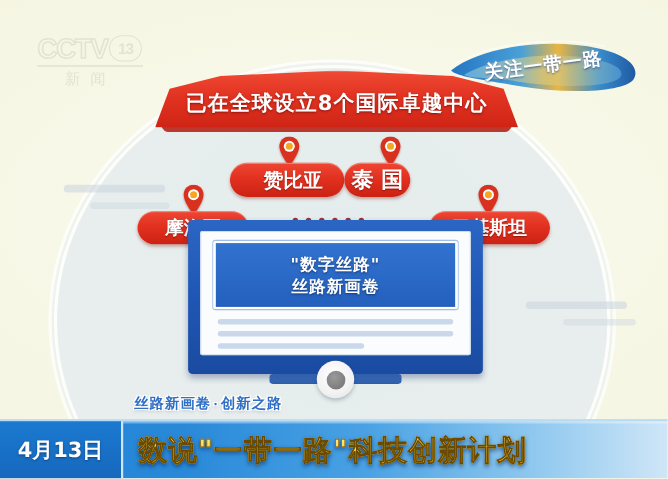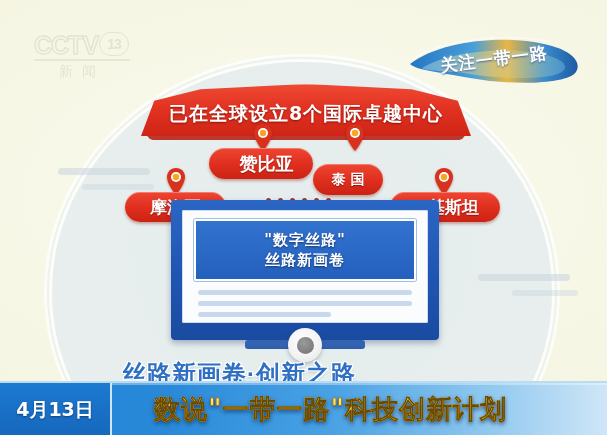--- a/index.html
+++ b/index.html
@@ -87,21 +87,21 @@
     position:absolute; left:0; top:0; width:180px; height:62px;
     font-family:"DejaVu Sans", sans-serif;
     color:#fff; font-weight:bold; font-size:17px;
     text-shadow:0 1px 2px rgba(20,60,120,.75), 0 0 3px rgba(255,255,255,.5);
     letter-spacing:1px;
     display:flex; align-items:center; justify-content:center;
     transform:rotate(-7deg);
   }
 
   
-  .arch-wrap { position:absolute; left:141px; top:84px; width:330px; height:60px; }
+  .arch-wrap { position:absolute; left:141px; top:64px; width:330px; height:60px; }
   .arch-shadow {
     position:absolute; left:2px; top:8px; width:326px; height:48px;
     background:#b52317; border-radius:10px/22px;
     clip-path:polygon(0% 100%, 4% 32%, 18% 10%, 50% 0%, 82% 10%, 96% 32%, 100% 100%);
     opacity:.9;
   }
   .arch {
     position:absolute; left:0; top:0; width:330px; height:52px;
     background:linear-gradient(180deg, #ef4a34 0%, #e23322 45%, #cf2415 100%);
     clip-path:polygon(0% 100%, 4% 32%, 18% 10%, 50% 0%, 82% 10%, 96% 32%, 100% 100%);
@@ -179,36 +179,36 @@
   .mon-base {
     position:absolute; left:50%; top:140px; transform:translateX(-50%);
     width:120px; height:9px; border-radius:3px;
     background:linear-gradient(180deg,#2f6bc6,#1b4ea5);
     opacity:.9;
   }
 
   
   .subtitle {
     position:absolute; left:122px; top:358px;
-    font-family:Liberation Sans, sans-serif;
-    font-size:24px; font-weight:bold; letter-spacing:1px;
+    font-family:Liberation Mono, monospace;
+    font-size:13px; font-weight:bold; letter-spacing:1px;
     color:#2f6fc4;
     text-shadow:
       -1.2px -1.2px 0 #ffffff, 1.2px -1.2px 0 #ffffff,
       -1.2px 1.2px 0 #ffffff, 1.2px 1.2px 0 #ffffff,
        0 2px 3px rgba(20,50,110,.25);
   }
 
   
   .bottom-bar {
     position:absolute; left:0; top:381px; width:607px; height:54px;
     background:linear-gradient(90deg,#1f7fd4 0%, #2a8ad9 28%, #4aa2e4 55%, #8fc8ef 80%, #cfe6f7 100%);
     border-top:2px solid #b9dcf5;
     box-shadow:inset 0 2px 0 rgba(255,255,255,.35);
-    display:flex; align-items:stretch;gap:28px;
+    display:flex; align-items:stretch;
   }
   .date-box {
     width:112px; flex:0 0 112px;
     background:linear-gradient(180deg,#1b7ad0 0%,#1668bd 100%);
     display:flex; flex-direction:column; align-items:center; justify-content:center;
     border-right:2px solid #cfe6f7;
   }
   .date-main {
     color:#ffffff; font-weight:bold; font-size:19px; line-height:21px;
     font-family:"DejaVu Sans", sans-serif;
@@ -304,21 +304,21 @@
   <div class="pin" style="left:434px; top:168px;">
     <svg viewBox="0 0 20 27">
         <path d="M10 0C4.8 0 1 3.9 1 9c0 6.4 7.4 16.1 8.1 17 .5.6 1.3.6 1.8 0C11.6 25.1 19 15.4 19 9c0-5.1-3.8-9-9-9z" fill="#d8321f"></path>
         <circle cx="10" cy="9" r="5" fill="#fff"></circle>
         <circle cx="10" cy="9" r="3.2" fill="#f5a623"></circle>
       </svg>
   </div>
 
   <div class="pill" style="left:125px; top:192px; width:101px; height:30px; font-size:17px;">摩洛哥</div>
   <div class="pill" style="left:209px; top:148px; width:104px; height:31px; font-size:18px;padding-left:11px;">赞比亚</div>
-  <div class="pill" style="left:313px; top:164px; width:70px; height:31px; font-size:14px;">泰  国</div>
+  <div class="pill" style="left:313px; top:148px; width:60px; height:31px; font-size:20px;">泰  国</div>
   <div class="pill" style="left:390px; top:192px; width:110px; height:30px; font-size:17px;">巴基斯坦</div>
 
   <div class="dots" style="left:266px; top:198px;">
     <i></i>
     <i></i>
     <i></i>
     <i></i>
     <i></i>
     <i></i>
   </div>

